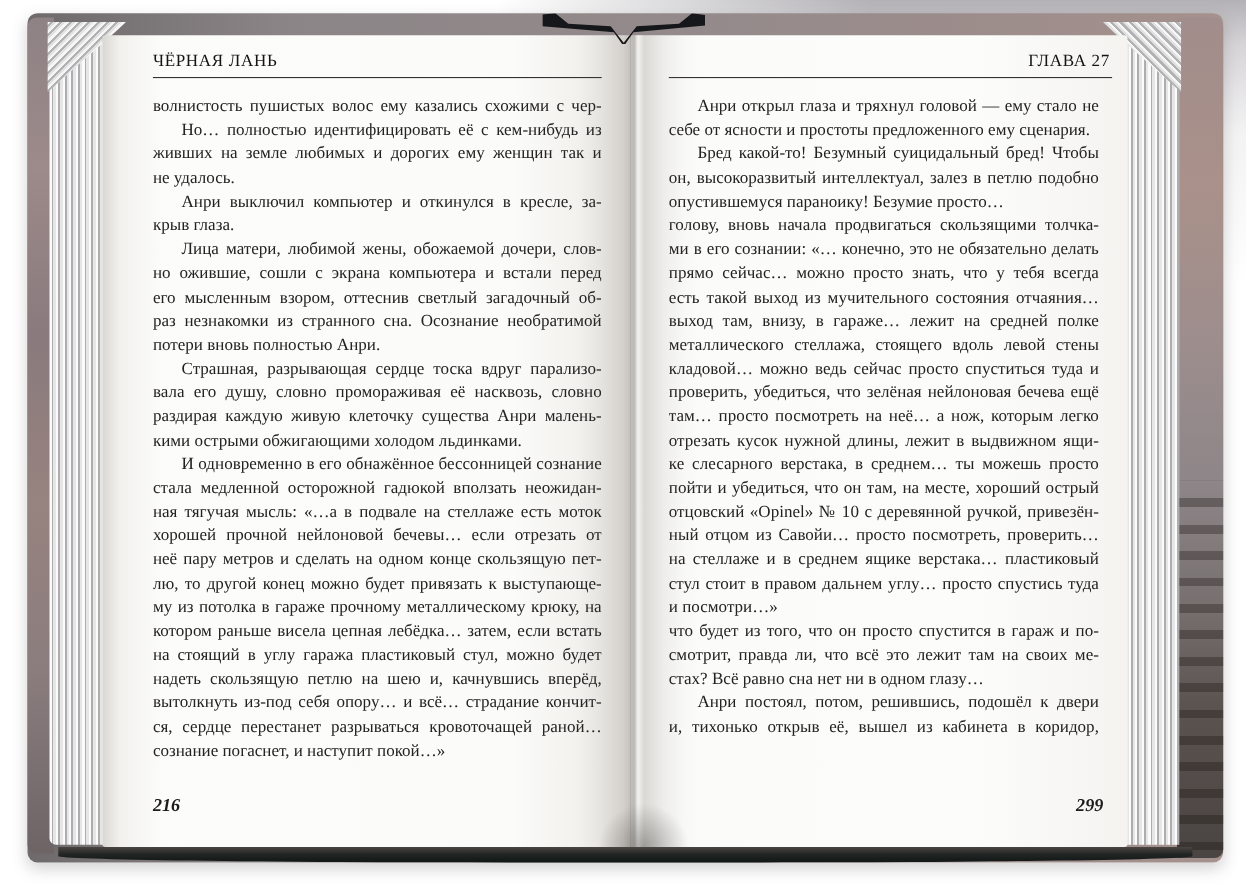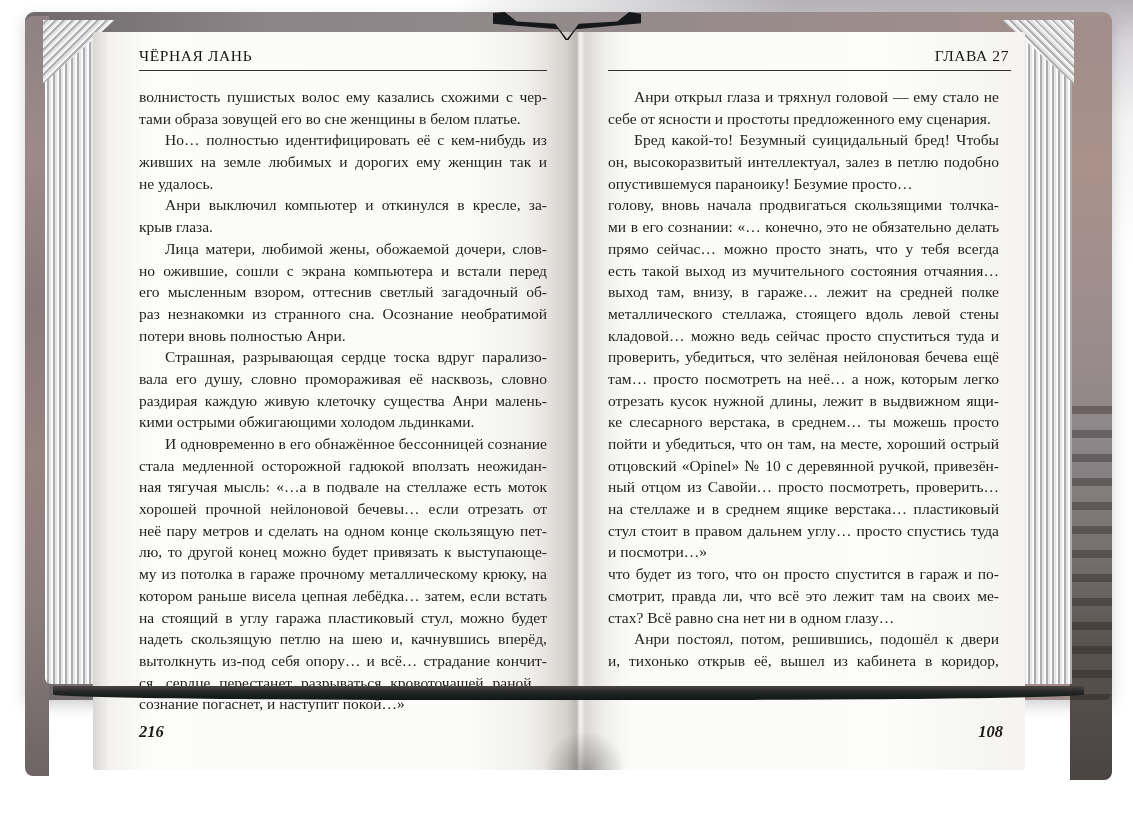--- a/index.html
+++ b/index.html
@@ -10,21 +10,21 @@
   }
   
   .backdrop{
     position:absolute;inset:0;
     background:
       linear-gradient(90deg, rgba(255,255,255,1) 0%, rgba(255,255,255,1) 40%, rgba(255,255,255,0) 70%),
       linear-gradient(180deg, #b3b1b5 0px, #d6d4d7 40px, #f4f3f4 120px, #ffffff 260px);
   }
 
   
-  .book{position:absolute;left:25px;top:12px;width:1087px;height:688px;border-radius:9px;
+  .book{position:absolute;left:25px;top:12px;width:1087px;height:772px;border-radius:9px;
     background:linear-gradient(90deg,#6e696b 0%, #8b8587 22%, #948a8b 55%, #9d8d8b 82%, #a5918d 100%);
     box-shadow:0 6px 14px rgba(80,80,80,0.25);}
   .cover-left{position:absolute;left:0;top:4px;width:24px;height:760px;border-radius:8px 0 0 8px;
     background:linear-gradient(180deg,#8e8284 0%, #9d8a8a 18%, #8a7a7d 38%, #97837f 58%, #8b7d7e 78%, #6d6466 100%);}
   .cover-right{position:absolute;right:0;top:4px;width:42px;height:764px;border-radius:0 8px 8px 0;
     background:linear-gradient(180deg,#a18d8b 0%, #aa918a 20%, #9c8d8d 40%, #8e8689 55%, #77706f 70%, #5b5350 82%, #4a4442 100%);}
   .cover-right-texture{position:absolute;right:0;top:55%;width:42px;height:45%;border-radius:0 0 8px 0;
     background:repeating-linear-gradient(180deg, rgba(0,0,0,0) 0 16px, rgba(24,18,15,0.32) 16px 24px);}
   .cover-bottom{position:absolute;left:28px;right:28px;bottom:0;height:14px;border-radius:0 0 40% 40%;
     background:linear-gradient(180deg,#4a4543 0%, #232625 45%, #101716 100%);}
@@ -90,21 +90,20 @@
     <div class="stack stack-right"></div>
     <div class="corner-wedge left"></div>
     <div class="corner-wedge right"></div>
 
     <div class="page page-left">
       <div class="page-inner">
         <div class="running-header">ЧЁРНАЯ ЛАНЬ</div>
         <div class="header-rule"></div>
         <div class="body-text">
             <div class="line">волнистость пушистых волос ему казались схожими с чер-</div>
-            <div class="line para-end">тами образа зовущей его во сне женщины в белом платье.</div>
             <div class="line indent">Но… полностью идентифицировать её с кем-нибудь из</div>
             <div class="line">живших на земле любимых и дорогих ему женщин так и</div>
             <div class="line para-end">не удалось.</div>
             <div class="line indent">Анри выключил компьютер и откинулся в кресле, за-</div>
             <div class="line para-end">крыв глаза.</div>
             <div class="line indent">Лица матери, любимой жены, обожаемой дочери, слов-</div>
             <div class="line">но ожившие, сошли с экрана компьютера и встали перед</div>
             <div class="line">его мысленным взором, оттеснив светлый загадочный об-</div>
             <div class="line">раз незнакомки из странного сна. Осознание необратимой</div>
             <div class="line para-end">потери вновь полностью Анри.</div>
@@ -156,21 +155,21 @@
             <div class="line">ный отцом из Савойи… просто посмотреть, проверить…</div>
             <div class="line">на стеллаже и в среднем ящике верстака… пластиковый</div>
             <div class="line">стул стоит в правом дальнем углу… просто спустись туда</div>
             <div class="line para-end">и посмотри…»</div>
             <div class="line">что будет из того, что он просто спустится в гараж и по-</div>
             <div class="line">смотрит, правда ли, что всё это лежит там на своих ме-</div>
             <div class="line para-end">стах? Всё равно сна нет ни в одном глазу…</div>
             <div class="line indent">Анри постоял, потом, решившись, подошёл к двери</div>
             <div class="line">и, тихонько открыв её, вышел из кабинета в коридор,</div>
           </div>
-        <div class="page-number">108</div>
+        <div class="page-number">299</div>
       </div>
     </div>
 
     <div class="gutter-shadow"></div>
     <div class="gutter-bottom"></div>
     <div class="spine-dip"></div>
     <div class="cover-bottom"></div>
   </div>
 </div>
 

